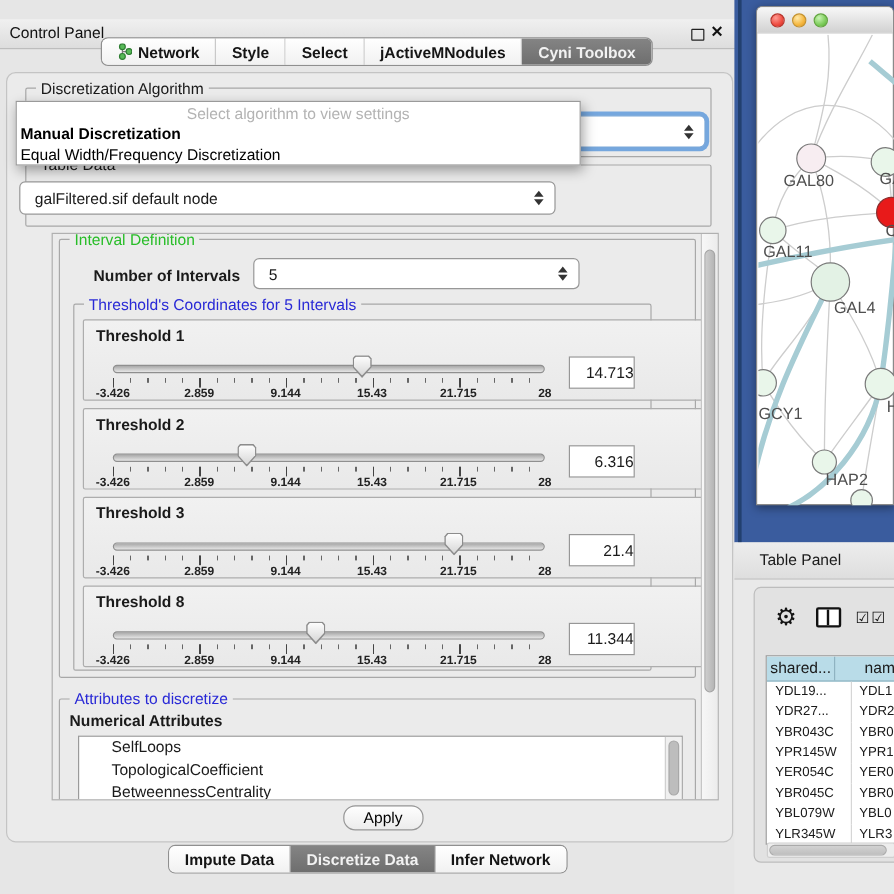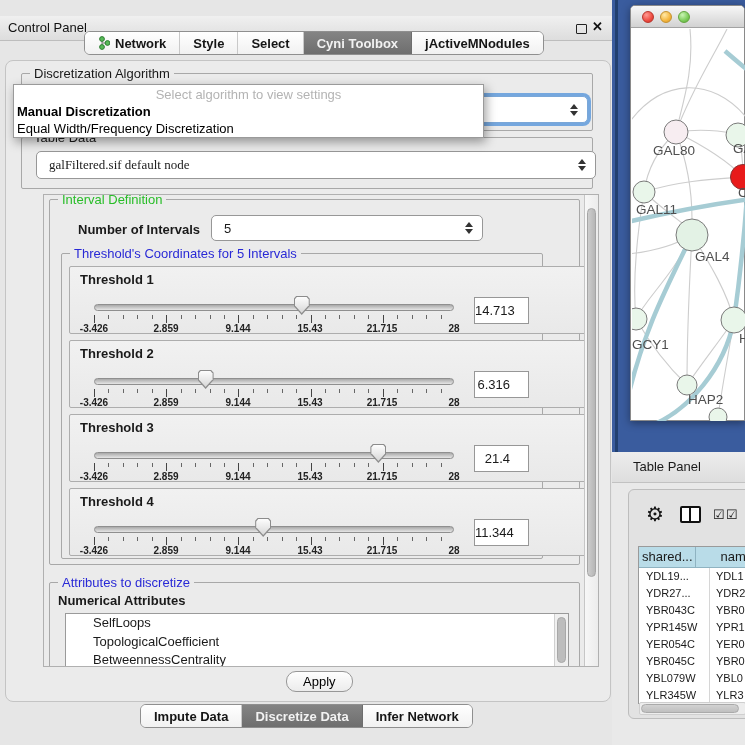--- a/index.html
+++ b/index.html
@@ -64,21 +64,21 @@
     clip-path:polygon(15% 0,85% 0,100% 15%,100% 52%,50% 100%,0 52%,0 15%); background:#8c8c8c; }
   .thumb::before { content:""; position:absolute; left:1px; right:1px; top:1px; bottom:2px;
     clip-path:polygon(15% 0,85% 0,100% 15%,100% 52%,50% 100%,0 52%,0 15%);
     background:linear-gradient(#fdfdfd,#d7d7d7); }
   .ticks-minor { position:absolute; left:24px; top:48px; width:361px; height:4px;
     background:repeating-linear-gradient(to right,#666 0 1px,transparent 1px 14.44px); }
   .ticks-major { position:absolute; left:24px; top:48px; width:361px; height:8px;
     background:repeating-linear-gradient(to right,#444 0 1px,transparent 1px 72.2px); }
   .ticklbl { position:absolute; top:56px; transform:translateX(-50%); font-size:10px; font-weight:bold; color:#222; }
   .valbox { position:absolute; left:404px; top:30px; width:55px; height:27px; background:#fff;
-    border:1px solid #979797; text-align:right; line-height:26px; padding-right:18px; font-size:13px; }
+    border:1px solid #979797; text-align:right; line-height:26px; padding-right:0; font-size:13px; }
 
   
   .attrlist { position:absolute; left:15px; top:30px; width:504px; height:54px; background:#fff;
     border:1px solid #9a9a9a; overflow:hidden; }
   .attrlist .item { padding-left:27px; height:18.5px; line-height:18.5px; font-size:13px; }
   .attrlist .lscroll { position:absolute; right:0; top:0; width:14px; height:100%; background:#f0f0f0; border-left:1px solid #d0d0d0; }
   .attrlist .lthumb { position:absolute; left:2px; top:3px; width:9px; height:46px; border-radius:5px; background:#bdbdbd; border:1px solid #a8a8a8; }
 
   .btn { position:absolute; background:linear-gradient(#fefefe,#ececec); border:1px solid #979797;
     border-radius:10px; font-size:13px; padding:1px 16px 2px; height:21px; }
@@ -144,41 +144,41 @@
           <circle cx="9.5" cy="7" r="2.4" fill="#57b957" stroke="#2e7d32"></circle>
         </svg>
         <span>Network</span>
       </div>
       <div class="tab">
         <span>Style</span>
       </div>
       <div class="tab">
         <span>Select</span>
       </div>
+      <div class="tab">
+        <span>jActiveMNodules</span>
+      </div>
       <div class="tab sel">
         <span>Cyni Toolbox</span>
       </div>
-      <div class="tab">
-        <span>jActiveMNodules</span>
-      </div>
     </div>
 
   <div class="outer-panel">
 
     <div class="group" style="left:15px;top:12px;width:572px;height:58px;">
       <span class="glabel">Discretization Algorithm</span>
     </div>
     <div class="combo focusring" style="left:22px;top:35px;width:560px;height:27px;">
       <span class="updn"></span>
     </div>
 
     <div class="group" style="left:15px;top:76px;width:572px;height:52px;">
       <span class="glabel">Table Data</span>
     </div>
-    <div class="combo" style="left:30px;top:90px;width:560px;height:28px;font-family:Liberation Serif, serif;">
+    <div class="combo" style="left:10px;top:90px;width:447px;height:28px;">
       <span>galFiltered.sif default node</span>
       <span class="updn"></span>
     </div>
 
     <div class="scrollpane" style="left:37px;top:133px;">
 
       <div class="group" style="left:5px;top:4px;width:531px;height:366px;">
         <span class="glabel green">Interval Definition</span>
 
         <div class="bold" style="position:absolute;left:28px;top:22px;">Number of Intervals</div>
@@ -235,21 +235,21 @@
                   <span class="ticklbl" style="left: 96px;">2.859</span>
                   <span class="ticklbl" style="left: 168px;">9.144</span>
                   <span class="ticklbl" style="left: 240px;">15.43</span>
                   <span class="ticklbl" style="left: 312px;">21.715</span>
                   <span class="ticklbl" style="left: 384px;">28</span>
                 </div>
     <div class="valbox">21.4</div>
   </div>
 
   <div class="tbox">
-    <div class="ttitle">Threshold 4</div>
+    <div class="ttitle">Threshold 8</div>
     <div class="track"></div>
     <div class="thumb" style="left: 185.2px;"></div>
     <div class="ticks-minor"></div>
     <div class="ticks-major"></div>
     <div class="labels">
                   <span class="ticklbl" style="left: 24px;">-3.426</span>
                   <span class="ticklbl" style="left: 96px;">2.859</span>
                   <span class="ticklbl" style="left: 168px;">9.144</span>
                   <span class="ticklbl" style="left: 240px;">15.43</span>
                   <span class="ticklbl" style="left: 312px;">21.715</span>

